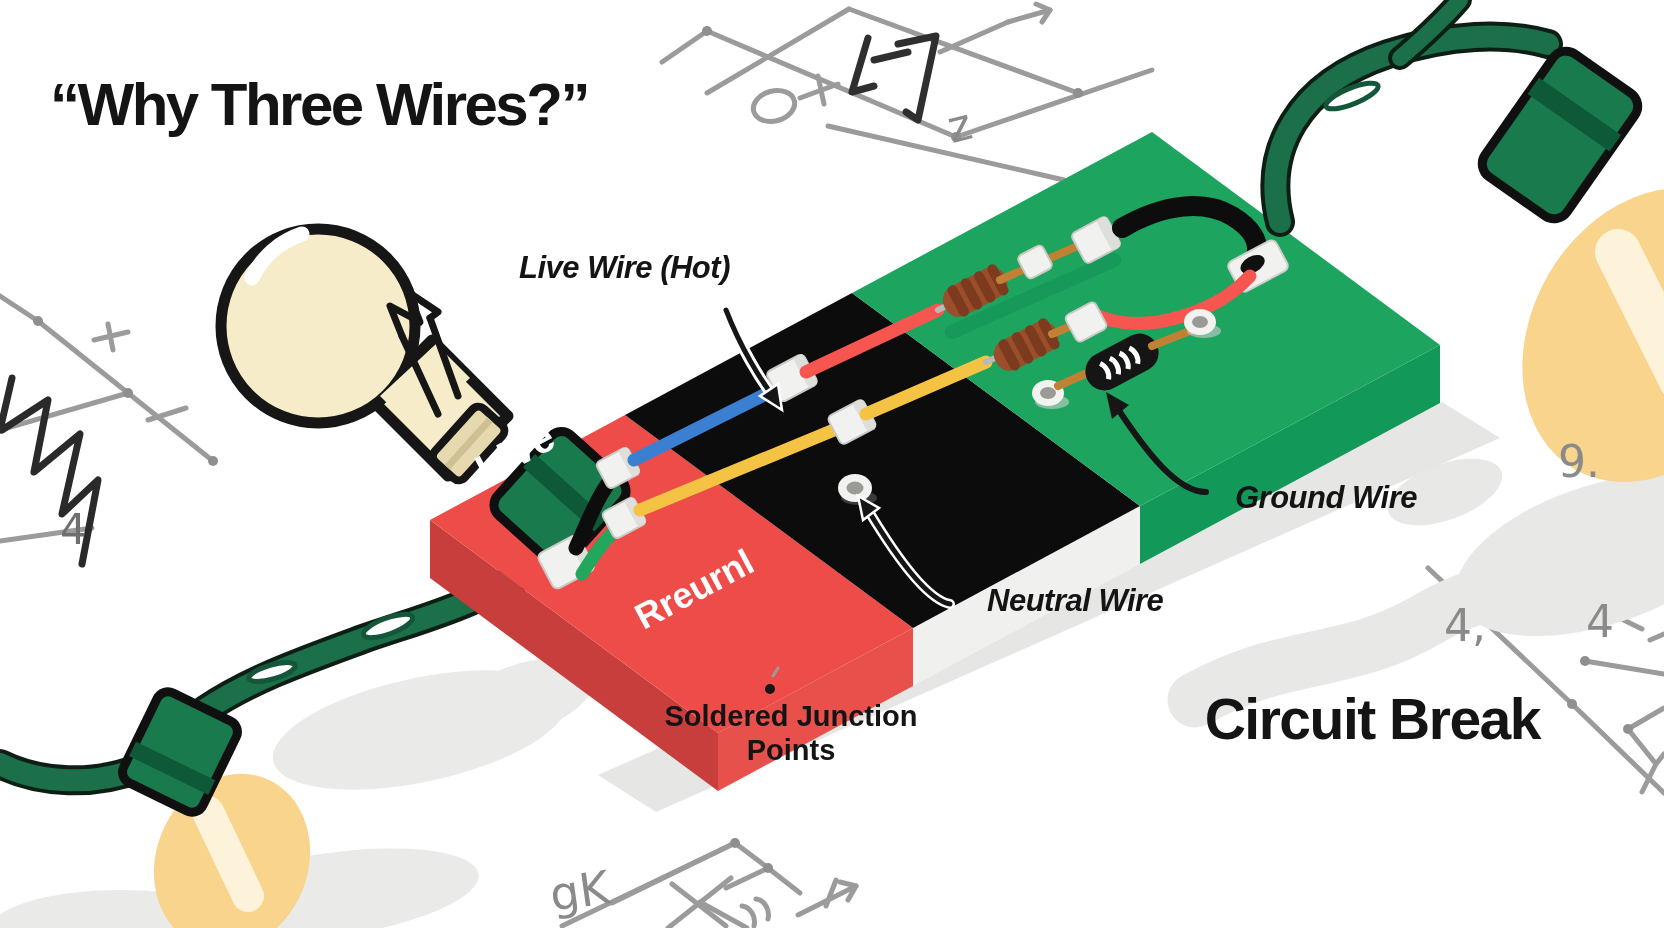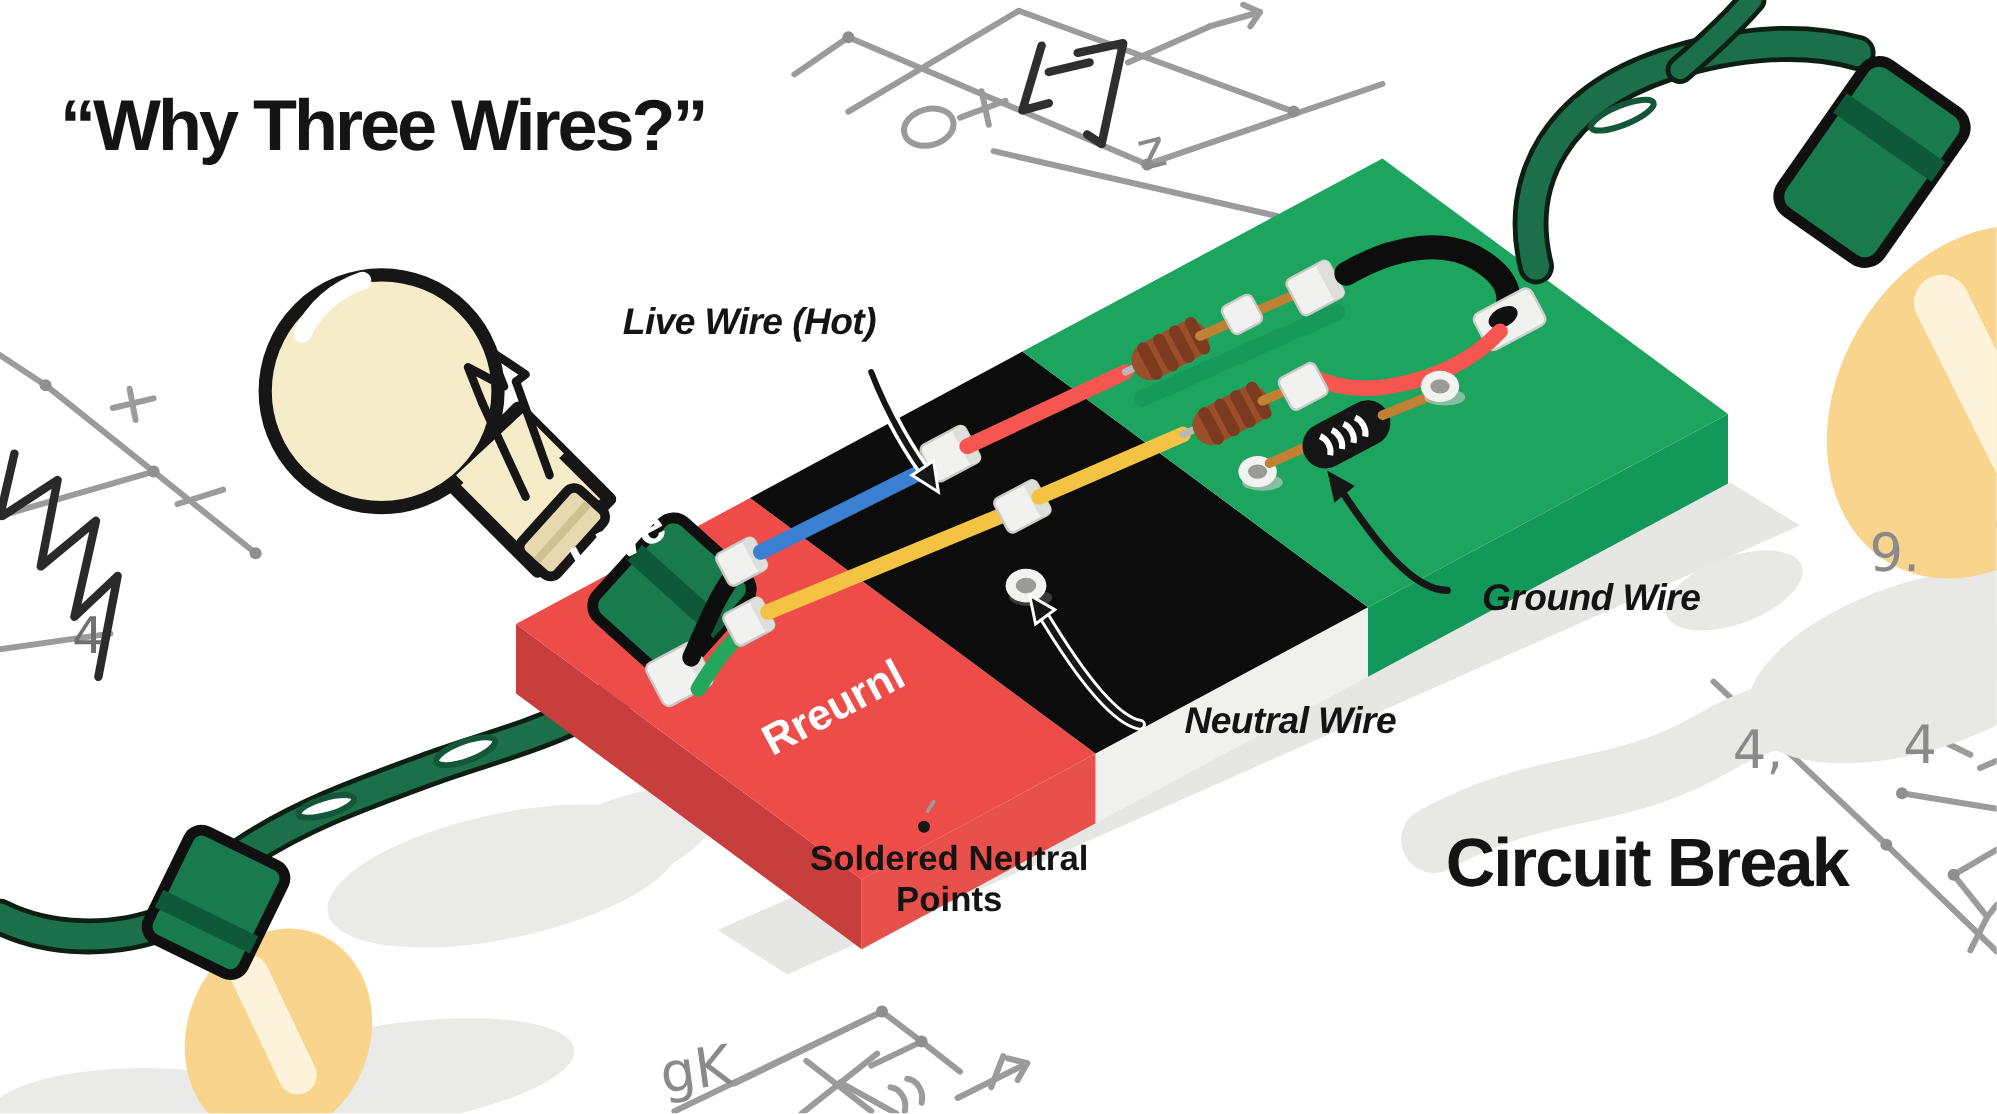--- a/index.html
+++ b/index.html
@@ -304,21 +304,21 @@
       <path d="M 773,676 L 778,668" stroke="#9b9b9b" stroke-width="3" stroke-linecap="round"></path>
     </g>
   </g>
 </svg>
 
   <div class="txt title">“Why Three Wires?”</div>
 
   <div class="txt callout co-live">Live Wire (Hot)</div>
   <div class="txt callout co-ground">Ground Wire</div>
   <div class="txt callout co-neutral">Neutral Wire</div>
-  <div class="txt co-soldered">Soldered Neutral Points</div>
+  <div class="txt co-soldered">Soldered Junction Points</div>
 
   <div class="txt caption">
     <div>Circuit Break</div>
   </div>
 
   <div class="txt board-word bw-live">Live</div>
   <div class="txt board-word bw-neutral">Rreurnl</div>
 
   <div class="sk sk-z">z</div>
   <div class="sk sk-l4">4</div>

